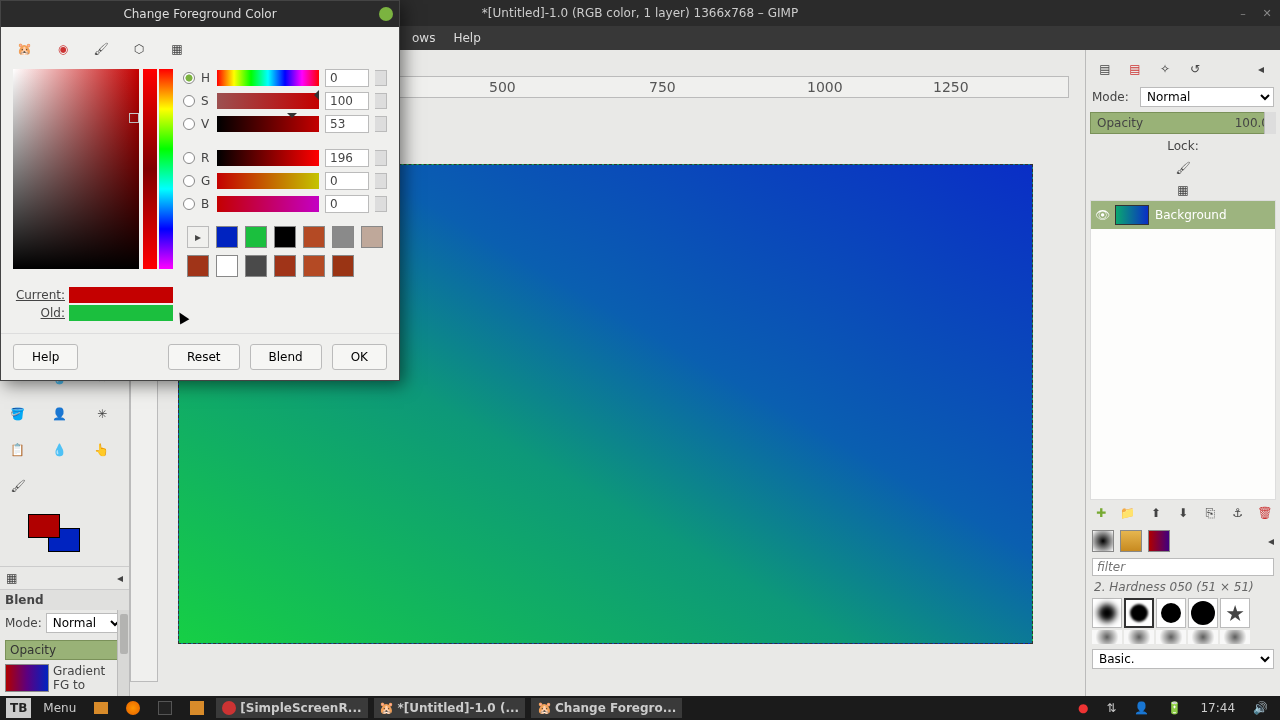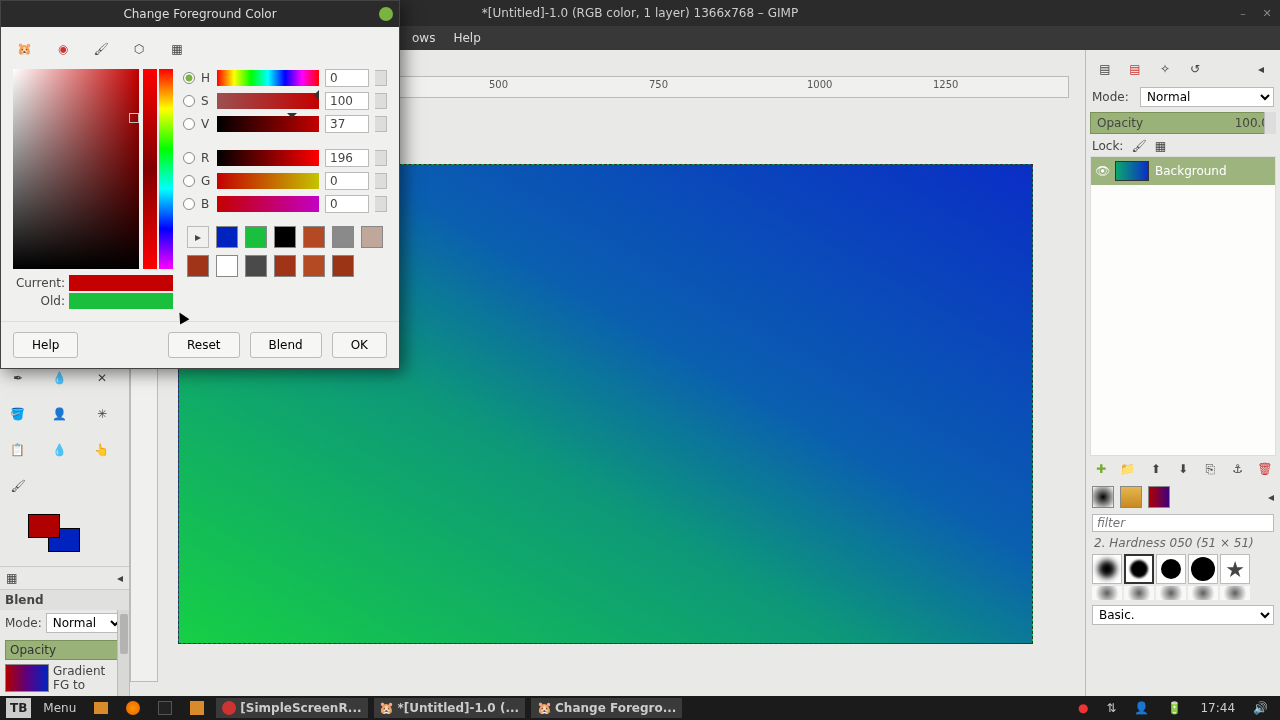--- a/index.html
+++ b/index.html
@@ -28,35 +28,35 @@
 .moderow select { flex:1; border:1px solid #bbb; background:#fff; padding:1px 2px; }
 .opacitybar { margin:4px 5px; height:20px; background:#99b277; border:1px solid #7a9159; display:flex; align-items:center; padding:0 4px; color:#333; position:relative; }
 .gradprev { margin:4px 5px; display:flex; align-items:center; gap:4px; }
 .gradswatch { width:44px; height:28px; background:linear-gradient(90deg,#b00000 0%,#5c0080 50%,#0023c0 100%); border:1px solid #888; }
 .scrollbar-v { position:absolute; right:0; top:560px; width:12px; height:120px; background:#d8d8d6; border-left:1px solid #bbb; }
 .scrollbar-v .thumb { position:absolute; top:4px; left:2px; width:8px; height:40px; background:#b3b3b1; border-radius:2px; }
 
 
 .canvaswrap { position:absolute; left:130px; right:195px; top:50px; bottom:22px; background:#e9e9e7; }
 .hruler { position:absolute; left:28px; right:16px; top:26px; height:22px; background:#f0f0ee; border:1px solid #bbb; }
-.hruler .tick { position:absolute; top:2px; color:#555; font-size:10px; }
+.hruler .tick { position:absolute; top:2px; color:#555; font-size:14px; }
 .vruler { position:absolute; left:0; top:48px; bottom:16px; width:28px; background:#f0f0ee; border:1px solid #bbb; }
 .canvas { position:absolute; left:48px; top:114px; width:855px; height:480px; background:linear-gradient(135deg,#0f2fc0 0%,#0f2fc0 24%,#0a69a5 46%,#129870 58%,#19c247 77%,#1ee03a 100%); background:linear-gradient(210deg,#0a2ec6 0%,#0a5fb0 40%,#0d9879 60%,#16cf45 100%); border:1px dashed #333; }
 
 
 .rightcol { position:absolute; right:0; top:50px; bottom:22px; width:195px; background:#e9e9e7; border-left:1px solid #bbb; padding:4px; display:flex; flex-direction:column; }
 .tabicons { display:flex; gap:8px; padding:4px; align-items:center; }
 .tabicons .ico { width:22px; height:22px; display:flex; align-items:center; justify-content:center; }
 .tabicons .spacer { flex:1; }
 .row { display:flex; align-items:center; gap:4px; padding:3px 2px; }
 .row label { width:44px; }
 .row select,.row input { flex:1; border:1px solid #bbb; background:#fff; padding:1px 2px; }
 .opacityrow { height:22px; background:#99b277; border:1px solid #7a9159; display:flex; align-items:center; justify-content:space-between; padding:0 6px; margin:2px 0; position:relative; }
 .opacityrow .spin { width:12px; height:22px; background:#ddd; border-left:1px solid #bbb; position:absolute; right:-1px; top:-1px; }
-.lockrow { display:flex; align-items:center; gap:8px; padding:3px 2px; }
+.lockrow { display:flex; align-items:center; gap:8px; padding:3px 2px;flex-direction:column; }
 .layerlist { flex:0 0 auto; height:300px; border:1px solid #ddd; background:#fdfdfc; }
 .layeritem { display:flex; align-items:center; height:28px; background:#9db47f; padding:0 4px; gap:6px; color:#fff; }
 .layeritem .eye { width:14px; height:14px; }
 .layeritem .thumb { width:34px; height:20px; background:linear-gradient(90deg,#0aa770,#0a2ec6); border:1px solid #333; }
 .btnrow { display:flex; justify-content:space-between; padding:4px 2px; }
 .btnrow span { width:18px; height:18px; display:flex; align-items:center; justify-content:center; }
 .brushtabs { display:flex; gap:6px; padding:4px 2px; align-items:center; }
 .brushtabs .sw { width:22px; height:22px; border:1px solid #888; }
 .filter { display:flex; padding:2px; }
 .filter input { flex:1; border:1px solid #bbb; padding:1px 4px; font-style:italic; color:#888; }
@@ -97,21 +97,21 @@
 .g-v::after{content:"";position:absolute;right:22%;top:-3px;border:5px solid transparent;border-top-color:#333;}
 .g-r { background:linear-gradient(90deg,#000,#f00); }
 .g-g { background:linear-gradient(90deg,#c40000,#c4c400); }
 .g-b { background:linear-gradient(90deg,#c40000,#c400c4); }
 .htmlrow { display:flex; align-items:center; gap:6px; margin-top:8px; }
 .htmlrow input { width:88px; border:1px solid #bbb; padding:2px 4px; }
 .htmlrow .pickbtn { width:22px; height:22px; border:1px solid #bbb; display:flex; align-items:center; justify-content:center; }
 .swatches { display:grid; grid-template-columns:repeat(7,22px); gap:7px; margin-top:8px; margin-left:auto; width:200px; }
 .swatches .arrow { grid-column:1; display:flex; align-items:center; justify-content:center; border:1px solid #bbb; height:22px; }
 .sw { width:22px; height:22px; border:1px solid #888; }
-.curold { margin-top:6px; }
+.curold { margin-top:18px;text-decoration:underline; }
 .curold .r { display:flex; align-items:center; margin-bottom:2px; }
 .curold .r label { width:56px; text-align:right; padding-right:4px; }
 .curold .r .bar { flex:1; height:16px; }
 .dlgbtns { display:flex; gap:10px; padding:10px 12px; border-top:1px solid #ddd; }
 .dlgbtns button { padding:5px 18px; border:1px solid #bbb; background:#f6f6f4; border-radius:3px; }
 .dlgbtns .sp { flex:1; }
 
 
 .taskbar { position:absolute; left:0; right:0; bottom:0; height:24px; background:#1b1b1b; color:#ccc; display:flex; align-items:center; padding:0 6px; gap:6px; }
 .tbitem { display:flex; align-items:center; gap:4px; padding:2px 6px; height:20px; }
@@ -316,21 +316,21 @@
             <span class="radio"></span>
             <span class="lbl">S</span>
             <div class="grad g-s"></div>
             <span class="num">100</span>
             <span class="spin"></span>
           </div>
         <div class="chrow">
             <span class="radio"></span>
             <span class="lbl">V</span>
             <div class="grad g-v"></div>
-            <span class="num">37</span>
+            <span class="num">53</span>
             <span class="spin"></span>
           </div>
         <div style="height:6px"></div>
         <div class="chrow">
             <span class="radio"></span>
             <span class="lbl">R</span>
             <div class="grad g-r"></div>
             <span class="num">196</span>
             <span class="spin"></span>
           </div>

